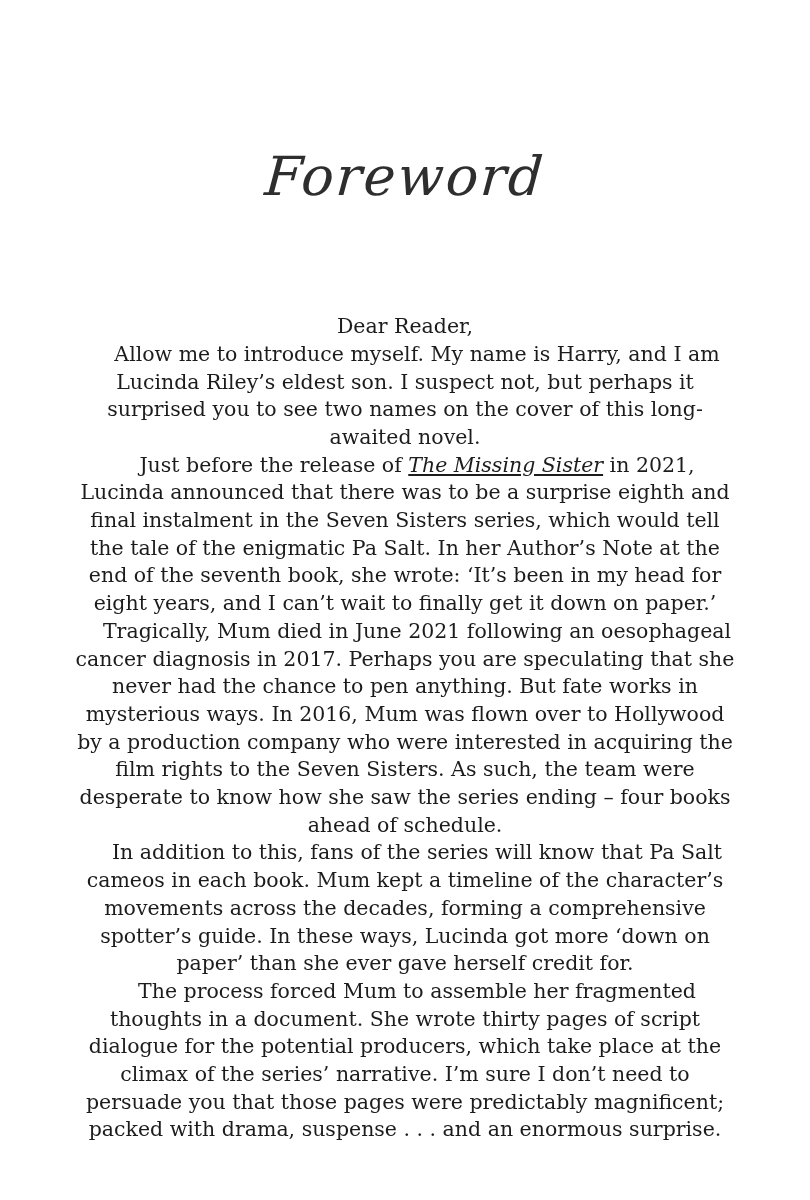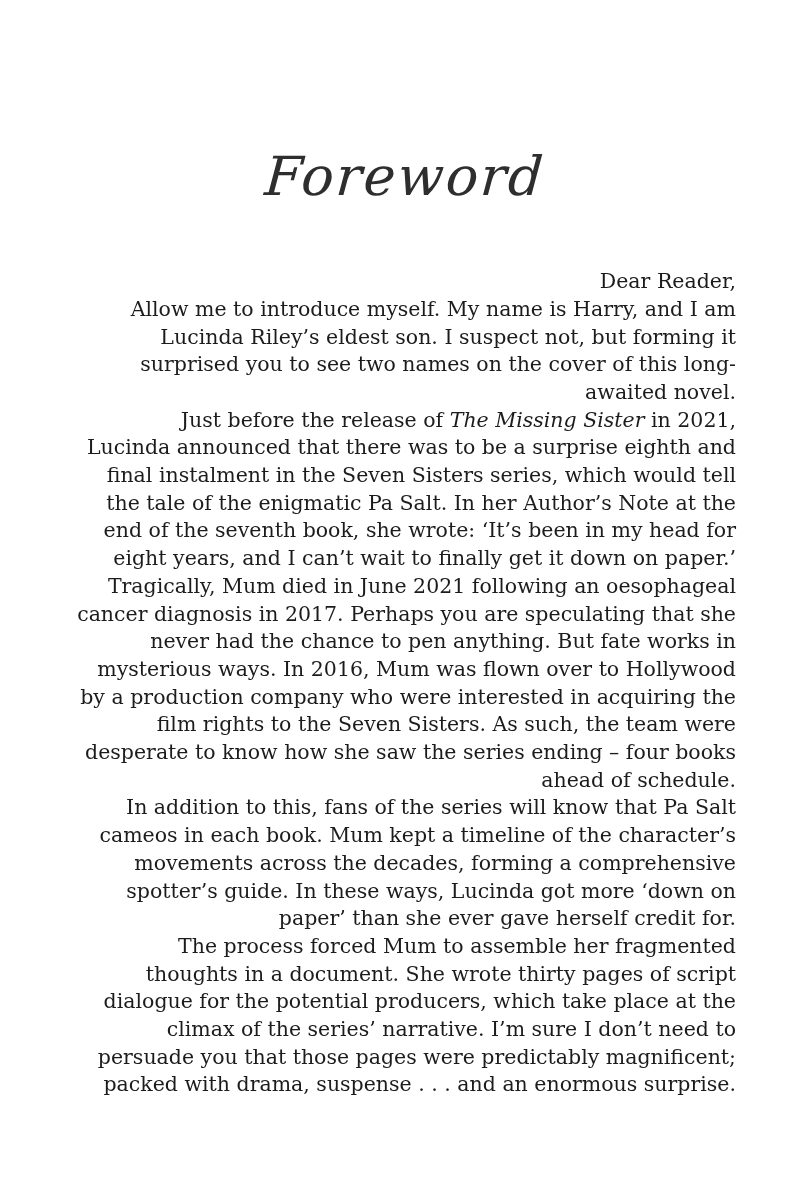--- a/index.html
+++ b/index.html
@@ -26,42 +26,43 @@
     text-align: center;
     font-family: "DejaVu Serif", serif;
     font-style: italic;
     font-size: 54px;
     line-height: 1.15;
     letter-spacing: 2px;
     color: #2e2e2e;
     transform: skewX(-4deg);
   }
   .body-text {
-    margin-top: 60px;
+    margin-top: 105px;
     font-size: 20.5px;
     line-height: 27.7px;
-    text-align: right;
+    text-align: center;
   }
   .body-text p {
     margin: 0;
     padding: 0;
   }
   .body-text p.indent {
     text-indent: 24px;
   }
   .em {
     font-style: italic;
+    text-decoration: underline;
   }
 </style>
 </head>
 <body>
 
 <div class="page">
   <div class="heading">Foreword</div>
   <div class="body-text" id="paragraphs">
       <p><span>Dear Reader,</span></p>
-      <p class="indent"><span>Allow me to introduce myself. My name is Harry, and I am Lucinda Riley’s eldest son. I suspect not, but forming it surprised you to see two names on the cover of this long-awaited novel.</span></p>
+      <p class="indent"><span>Allow me to introduce myself. My name is Harry, and I am Lucinda Riley’s eldest son. I suspect not, but perhaps it surprised you to see two names on the cover of this long-awaited novel.</span></p>
       <p class="indent"><span>Just before the release of </span><span class="em">The Missing Sister</span><span> in 2021, Lucinda announced that there was to be a surprise eighth and final instalment in the Seven Sisters series, which would tell the tale of the enigmatic Pa Salt. In her Author’s Note at the end of the seventh book, she wrote: ‘It’s been in my head for eight years, and I can’t wait to finally get it down on paper.’</span></p>
       <p class="indent"><span>Tragically, Mum died in June 2021 following an oesophageal cancer diagnosis in 2017. Perhaps you are speculating that she never had the chance to pen anything. But fate works in mysterious ways. In 2016, Mum was flown over to Hollywood by a production company who were interested in acquiring the film rights to the Seven Sisters. As such, the team were desperate to know how she saw the series ending – four books ahead of schedule.</span></p>
       <p class="indent"><span>In addition to this, fans of the series will know that Pa Salt cameos in each book. Mum kept a timeline of the character’s movements across the decades, forming a comprehensive spotter’s guide. In these ways, Lucinda got more ‘down on paper’ than she ever gave herself credit for.</span></p>
       <p class="indent"><span>The process forced Mum to assemble her fragmented thoughts in a document. She wrote thirty pages of script dialogue for the potential producers, which take place at the climax of the series’ narrative. I’m sure I don’t need to persuade you that those pages were predictably magnificent; packed with drama, suspense . . . and an enormous surprise.</span></p>
     </div>
 </div>
 
 </body></html>

